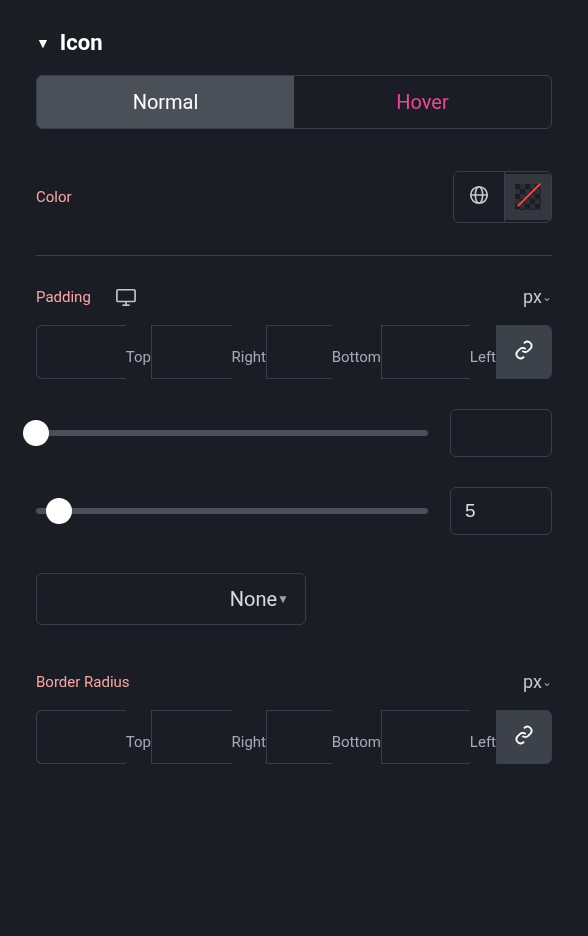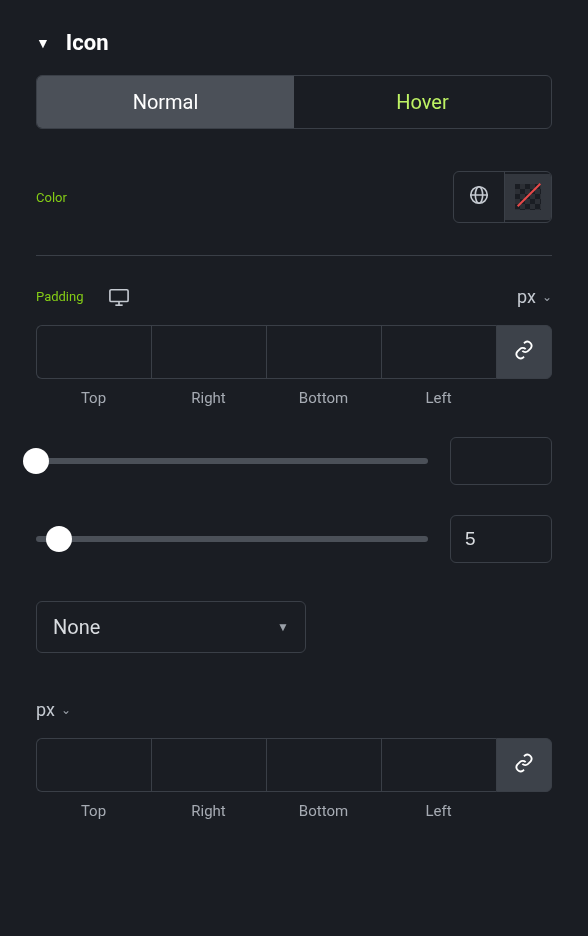--- a/index.html
+++ b/index.html
@@ -18,53 +18,52 @@
     padding: 30px 36px 20px 36px;
   }
   .section-header .caret {
     color: #fff;
     font-size: 14px;
   }
   .section-header .title {
     color: #fff;
     font-size: 22px;
     font-weight: 700;
-    margin-left: 6px;
   }
   .content {
     padding: 0 36px;
   }
   .tab-bar {
     display: flex;
     border: 1px solid #3a3f47;
     border-radius: 6px;
     overflow: hidden;
     margin-bottom: 34px;
   }
   .tab {
     flex: 1;
     text-align: center;
     padding: 14px 0;
     font-size: 20px;
     cursor: pointer;
-    color: #bef264;
+    color: #ec4899;
   }
   .tab.active {
     background: #4b5058;
     color: #fff;
   }
   .row {
     display: flex;
     align-items: center;
     justify-content: space-between;
     padding: 8px 0;
   }
   .label {
-    color: #84cc16;
-    font-size: 13px;
+    color: #fca5a5;
+    font-size: 15px;
   }
   .label-with-icon {
     display: flex;
     align-items: center;
     gap: 24px;
   }
   .device-icon svg { display: block; }
   .color-controls {
     display: flex;
     align-items: center;
@@ -110,37 +109,36 @@
     transform-origin: center;
   }
   .divider {
     height: 1px;
     background: #3a3f47;
     margin: 24px 0 22px 0;
   }
   .unit-select {
     display: flex;
     align-items: center;
-    gap: 6px;
     color: #c4c9d0;
     font-size: 18px;
     cursor: pointer;
   }
   .unit-select .chev {
     font-size: 12px;
     color: #9aa0a8;
   }
   .box-inputs {
     display: flex;
     margin-top: 10px;
   }
   .box-inputs .cell {
     flex: 1;
     display: flex;
-    flex-direction: column;
+    flex-direction: row;
     align-items: center;
   }
   .box-inputs input[type="text"] {
     width: 100%;
     height: 54px;
     background: transparent;
     border: 1px solid #3a3f47;
     border-right: none;
     color: #d9dce0;
     font-size: 16px;
@@ -205,21 +203,21 @@
     background: transparent;
     border: 1px solid #3a3f47;
     border-radius: 6px;
     color: #d9dce0;
     font-size: 19px;
     padding: 0 14px;
   }
   .select-box {
     display: flex;
     align-items: center;
-    justify-content: space-between;
+    justify-content: flex-end;
     width: 270px;
     height: 52px;
     border: 1px solid #3a3f47;
     border-radius: 6px;
     padding: 0 16px;
     font-size: 20px;
     color: #d9dce0;
     cursor: pointer;
   }
   .select-box .tri {
@@ -329,20 +327,21 @@
   <div class="section-gap"></div>
   <div class="row">
     <div class="select-box">
       <span>None</span>
       <span class="tri">▼</span>
     </div>
   </div>
 
   <div class="section-gap"></div>
   <div class="row">
+    <span class="label">Border Radius</span>
     <div class="unit-select">
       <span>px</span>
       <span class="chev">⌄</span>
     </div>
   </div>
   <div class="box-inputs">
     <div class="cell">
       <input type="text" style="">
       <span class="sub">Top</span>
     </div>

